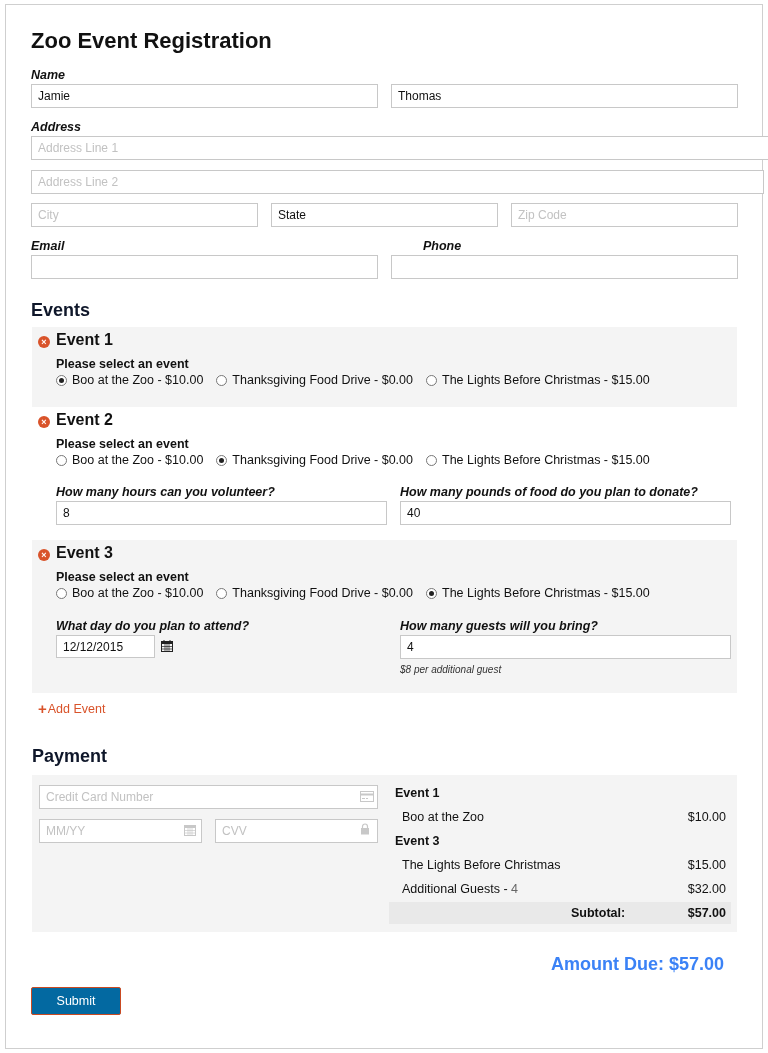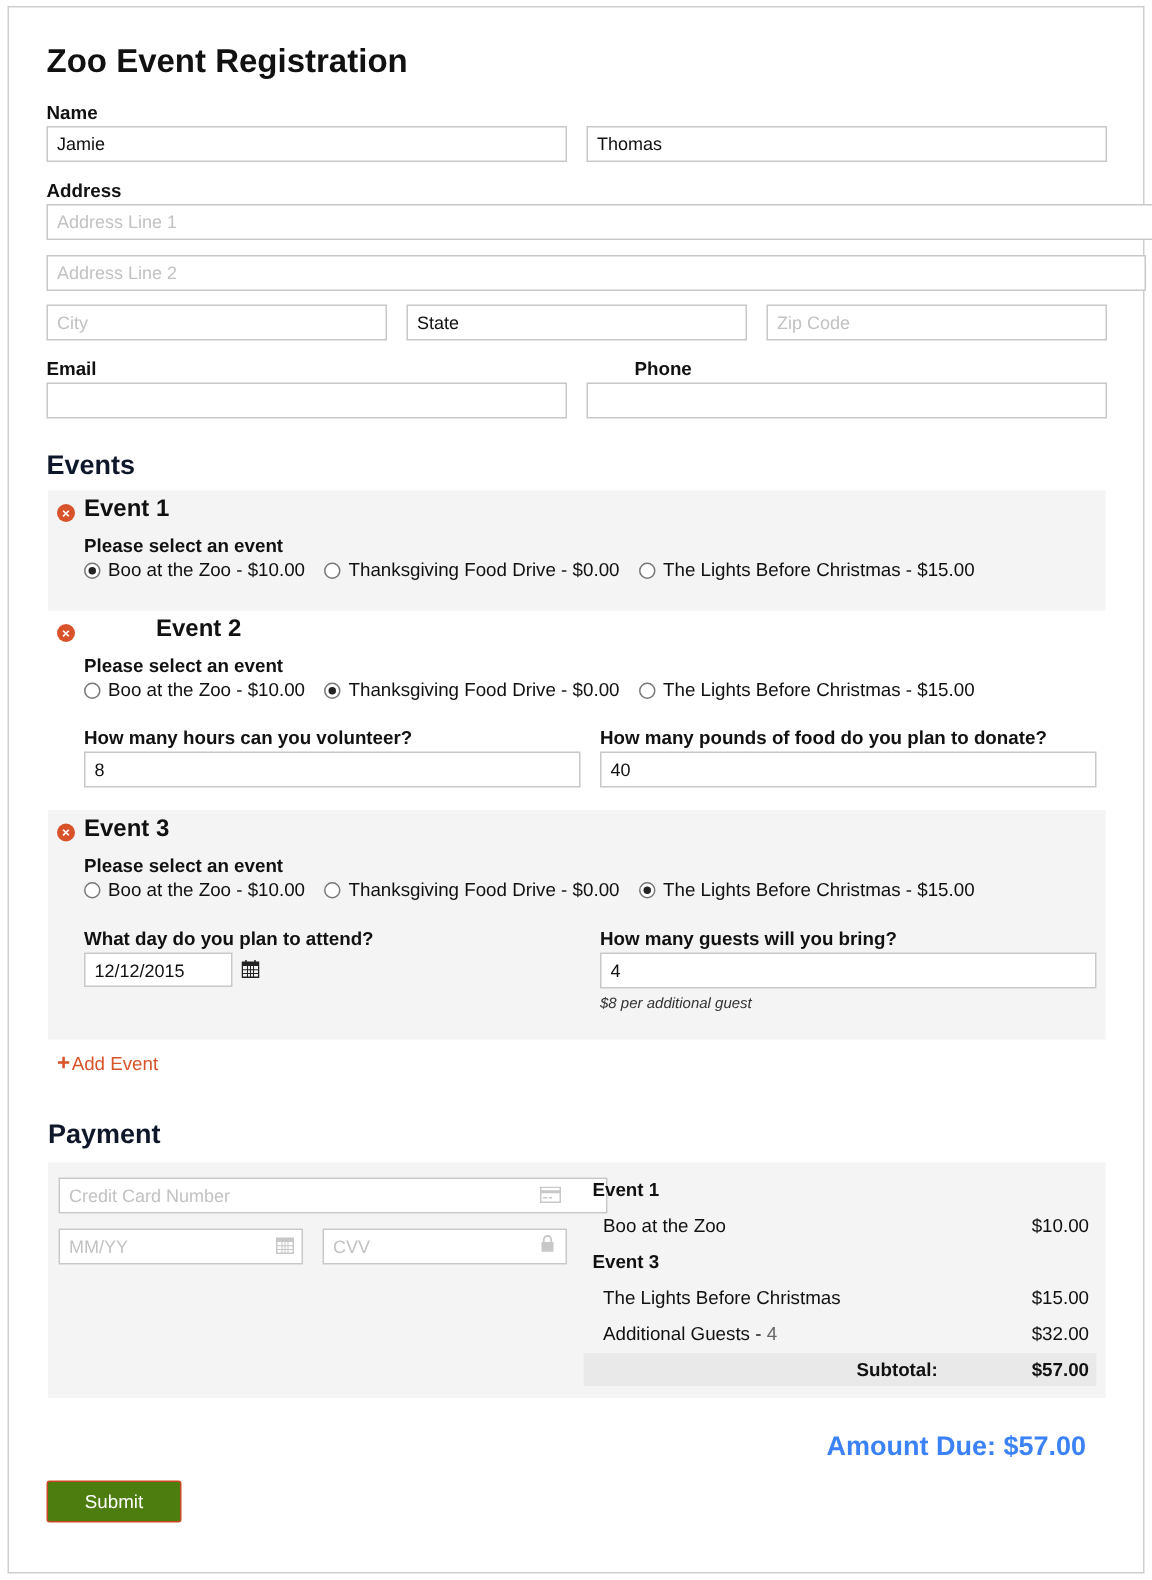--- a/index.html
+++ b/index.html
@@ -1,21 +1,21 @@
 <!DOCTYPE html>
 <html><head>
 <meta charset="utf-8">
 <style>
   * { box-sizing: border-box; margin: 0; padding: 0; }
   html, body { width: 768px; height: 1053px; background: #ffffff; overflow: hidden; }
   body { font-family: "Liberation Sans", sans-serif; color: #111; font-size: 12px; position: relative; }
   .frame { position: absolute; left: 5px; top: 4px; width: 758px; height: 1045px; border: 1px solid #cfcfcf; background: #fff; }
   .abs { position: absolute; }
   h1.title { position: absolute; left: 31px; top: 28px; font-size: 22px; font-weight: bold; color: #111; }
-  .label { position: absolute; font-size: 12.5px; font-weight: bold; color: #111; }
+  .label { position: absolute; font-size: 12.5px; font-weight: bold; color: #111; font-style: italic; }
   .input { position: absolute; height: 24px; border: 1px solid #c8c8c8; background: #fff; font-size: 12px; color: #111; padding: 0 6px; line-height: 22px; font-family: "Liberation Sans", sans-serif; }
   .input.ph { color: #c2c2c2; }
   h2.section { position: absolute; font-size: 18px; font-weight: bold; color: #0f172a; }
   .event-box { position: absolute; left: 32px; width: 705px; }
   .event-box.shaded { background: #f4f4f4; }
   .event-title { position: absolute; left: 24px; font-size: 16px; font-weight: bold; color: #111; }
   .remove-icon { position: absolute; left: 6px; width: 12px; height: 12px; border-radius: 50%; background: #d9532a; color: #fff; font-size: 9px; line-height: 12px; text-align: center; font-weight: bold; }
   .select-label { position: absolute; left: 24px; font-size: 12.5px; font-weight: bold; color: #111; }
   .radio-row { position: absolute; left: 24px; display: flex; font-size: 12.5px; color: #111; }
   .radio { display: flex; align-items: center; margin-right: 13px; }
@@ -23,21 +23,21 @@
   .radio .dot.on::after { content: ""; position: absolute; left: 2px; top: 2px; width: 5px; height: 5px; border-radius: 50%; background: #222; }
   .hint { position: absolute; font-size: 10px; font-style: italic; color: #333; }
   .add-event { position: absolute; left: 38px; top: 702px; color: #d9532a; font-size: 12.5px; display: flex; align-items: center; cursor: pointer; }
   .add-event .plus { font-weight: bold; font-size: 15px; margin-right: 1px; line-height: 12px; }
   .pay-box { position: absolute; left: 32px; top: 775px; width: 705px; height: 157px; background: #f4f4f4; }
   .icon-in { position: absolute; color: #c8c8c8; }
   .summary { position: absolute; font-size: 12.5px; color: #111; }
   .summary.b { font-weight: bold; }
   .sub-row { position: absolute; left: 389px; top: 902px; width: 342px; height: 22px; background: #e9e9e9; }
   .amount-due { position: absolute; right: 44px; top: 942px; font-size: 18px; font-weight: bold; color: #3b82f6; margin-top: 12px; }
-  .submit { position: absolute; left: 31px; top: 987px; width: 90px; height: 28px; background: #4d7c0f; color: #fff; border: 1px solid #c94a22; border-radius: 2px; font-size: 12.5px; text-align: center; line-height: 26px; font-family: "Liberation Sans", sans-serif; cursor: pointer; }
+  .submit { position: absolute; left: 31px; top: 987px; width: 90px; height: 28px; background: #0369a1; color: #fff; border: 1px solid #c94a22; border-radius: 2px; font-size: 12.5px; text-align: center; line-height: 26px; font-family: "Liberation Sans", sans-serif; cursor: pointer; }
 </style>
 </head>
 <body>
 
 <div class="frame"></div>
 
 <h1 class="title">Zoo Event Registration</h1>
 
 <div class="label" style="left:31px;top:68px;">Name</div>
 <div class="input" style="left:31px;top:84px;width:347px;">Jamie</div>
@@ -72,21 +72,21 @@
       </label>
     <label class="radio">
         <span class="dot"></span>
         <span>The Lights Before Christmas - $15.00</span>
       </label>
   </div>
 </div>
 
 <div class="event-box" style="top:407px;height:133px;">
   <div class="remove-icon" style="top:9px;">×</div>
-  <div class="event-title" style="top:4px;margin-left:48px;">Event 2</div>
+  <div class="event-title" style="top:4px;">Event 2</div>
   <div class="select-label" style="top:30px;">Please select an event</div>
   <div class="radio-row" style="top:46px;">
     <label class="radio">
         <span class="dot"></span>
         <span>Boo at the Zoo - $10.00</span>
       </label>
     <label class="radio">
         <span class="dot on"></span>
         <span>Thanksgiving Food Drive - $0.00</span>
       </label>
@@ -140,21 +140,21 @@
 </div>
 
 <div class="add-event">
   <span class="plus">+</span>
   <span>Add Event</span>
 </div>
 
 <h2 class="section" style="left:32px;top:746px;">Payment</h2>
 <div class="pay-box"></div>
 
-<div class="input ph" style="left:39px;top:785px;width:366px;">Credit Card Number</div>
+<div class="input ph" style="left:39px;top:785px;width:339px;">Credit Card Number</div>
 <div class="icon-in" style="left:360px;top:791px;">
   <svg width="14" height="11" viewBox="0 0 14 11">
       <rect x="0.5" y="0.5" width="13" height="10" fill="none" stroke="#c8c8c8"></rect>
       <rect x="0.5" y="2.5" width="13" height="2" fill="#c8c8c8"></rect>
       <line x1="2" y1="7.5" x2="5" y2="7.5" stroke="#c8c8c8"></line>
       <line x1="6" y1="7.5" x2="8" y2="7.5" stroke="#c8c8c8"></line>
     </svg>
 </div>
 
 <div class="input ph" style="left:39px;top:819px;width:163px;">MM/YY</div>

